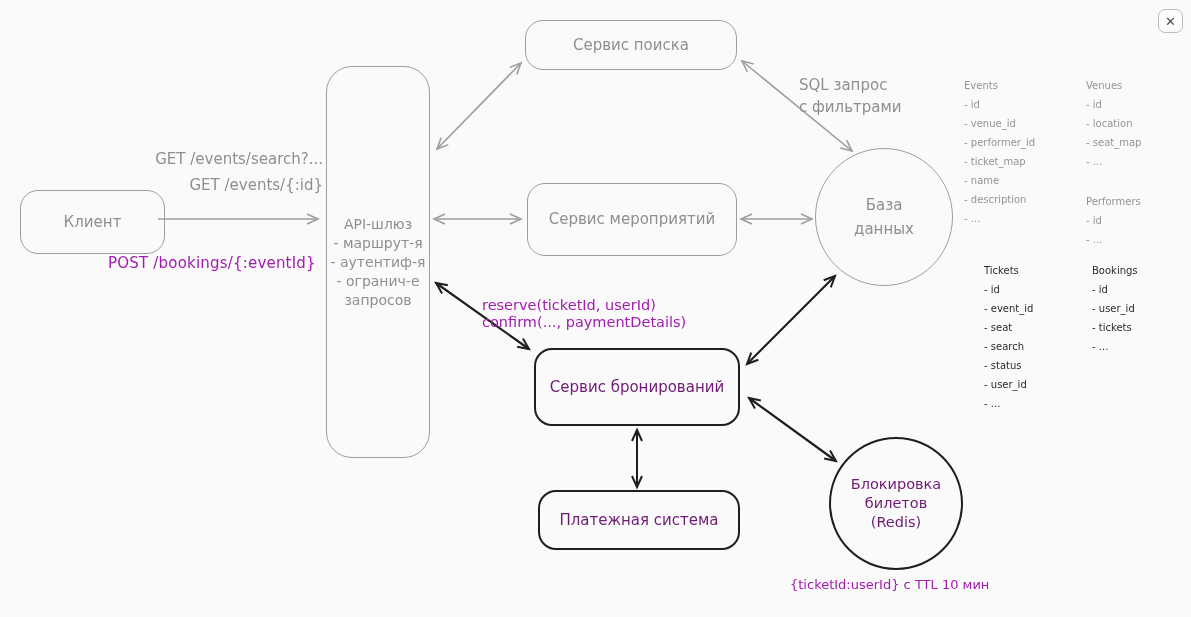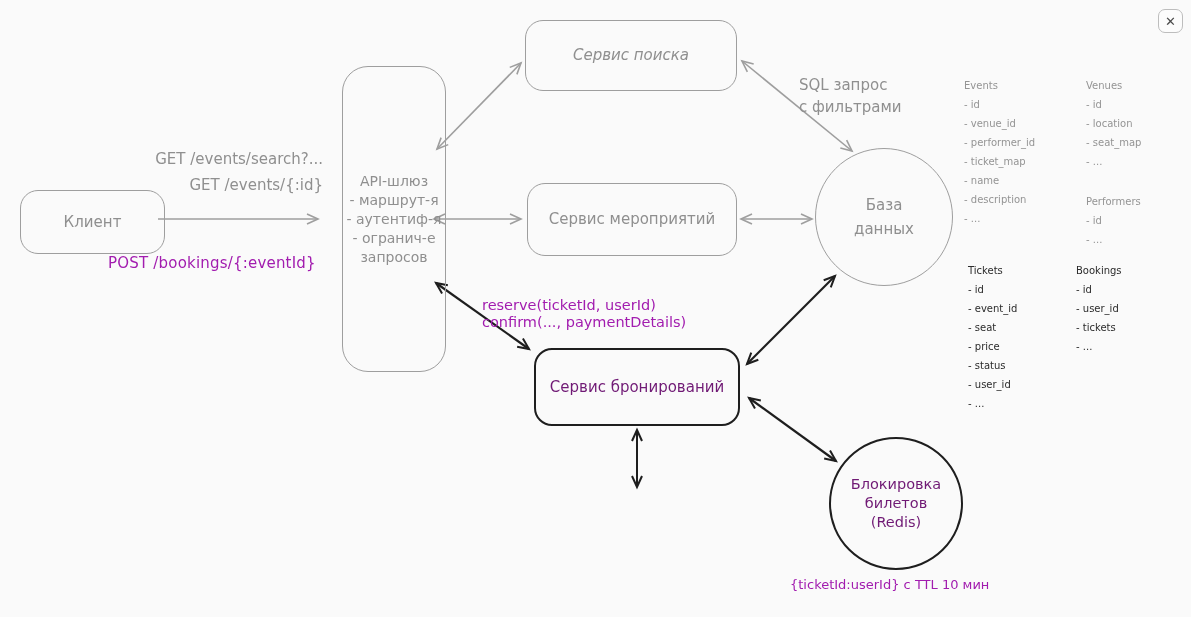--- a/index.html
+++ b/index.html
@@ -24,21 +24,21 @@
   .muted{color:#8f8f8f;}
   .strong{color:#a21caf;}
   .api-label{font-size:15px;}
   .code-label{font-size:14.5px;line-height:17px;}
   .post-label{font-size:15px;font-weight:500;letter-spacing:.2px;}
   .ttl-label{font-size:13px;font-weight:500;}
   .sql-label{font-size:15px;line-height:22px;}
   .schema{position:absolute;font-size:10px;line-height:19px;white-space:nowrap;}
   .schema .title{margin-bottom:0;}
   .schema.muted{color:#949494;}
-  .schema.strong{color:#2b2b2b;}
+  .schema.strong{color:#2b2b2b;margin-left:16px;}
   .connector-layer{position:absolute;left:0;top:0;pointer-events:none;}
   .close-btn{
     position:absolute;left:1158px;top:9px;width:25px;height:24px;
     border:1.5px solid #bdbdbd;border-radius:7px;background:#fcfcfc;color:#4a4a4a;
     font-size:13px;line-height:21px;text-align:center;padding:0;cursor:pointer;
     font-family:"DejaVu Sans","Liberation Sans",sans-serif;
   }
 </style>
 </head>
 <body>
@@ -68,42 +68,45 @@
     <line x1="436" y1="283" x2="529" y2="349" stroke="#1e1e1e" stroke-width="2.2" marker-start="url(#head-dark-s)" marker-end="url(#head-dark)"></line>
     <line x1="747" y1="364" x2="835" y2="276" stroke="#1e1e1e" stroke-width="2.2" marker-start="url(#head-dark-s)" marker-end="url(#head-dark)"></line>
     <line x1="749" y1="398" x2="836" y2="461" stroke="#1e1e1e" stroke-width="2.2" marker-start="url(#head-dark-s)" marker-end="url(#head-dark)"></line>
     <line x1="637" y1="430" x2="637" y2="487" stroke="#1e1e1e" stroke-width="2" marker-start="url(#head-dark-s)" marker-end="url(#head-dark)"></line>
   </svg>
 
   <div class="node stroke-gray rbox" style="left:20px;top:190px;width:145px;height:64px;align-items:center;">
     <div class="line">Клиент</div>
   </div>
 
-  <div class="node stroke-gray rbox rbox-lg gateway-text" style="left:326px;top:66px;width:104px;height:306px;margin-left:16px;">
+  <div class="node stroke-gray rbox rbox-lg gateway-text" style="left:326px;top:66px;width:104px;height:392px;">
     <div>
         <div>API-шлюз</div>
         <div>- маршрут-я</div>
         <div>- аутентиф-я</div>
         <div>- огранич-е</div>
         <div>запросов</div>
       </div>
   </div>
 
-  <div class="node stroke-gray rbox" style="left:525px;top:20px;width:212px;height:71px;font-style:italic;">
+  <div class="node stroke-gray rbox" style="left:525px;top:20px;width:212px;height:50px;">
     <div class="line">Сервис поиска</div>
   </div>
 
   <div class="node stroke-gray rbox" style="left:527px;top:183px;width:210px;height:73px;">
     <div class="line">Сервис мероприятий</div>
   </div>
 
   <div class="node stroke-dark rbox" style="left:534px;top:348px;width:206px;height:78px;">
     <div class="line">Сервис бронирований</div>
   </div>
 
+  <div class="node stroke-dark rbox" style="left:538px;top:490px;width:202px;height:60px;">
+    <div class="line">Платежная система</div>
+  </div>
 
   <div class="node stroke-gray circle db-text" style="left:815px;top:148px;width:138px;height:138px;">
     <div>
         <div>База</div>
         <div>данных</div>
       </div>
   </div>
 
   <div class="node stroke-dark circle redis-text" style="left:829px;top:437px;width:134px;height:133px;">
     <div>
@@ -153,21 +156,21 @@
         <div>- id</div>
         <div>- ...</div>
       </div>
   </div>
   <div class="schema strong" style="left:968px;top:261px;">
     <div class="title">Tickets</div>
     <div>
         <div>- id</div>
         <div>- event_id</div>
         <div>- seat</div>
-        <div>- price</div>
+        <div>- search</div>
         <div>- status</div>
         <div>- user_id</div>
         <div>- ...</div>
       </div>
   </div>
   <div class="schema strong" style="left:1076px;top:261px;">
     <div class="title">Bookings</div>
     <div>
         <div>- id</div>
         <div>- user_id</div>

